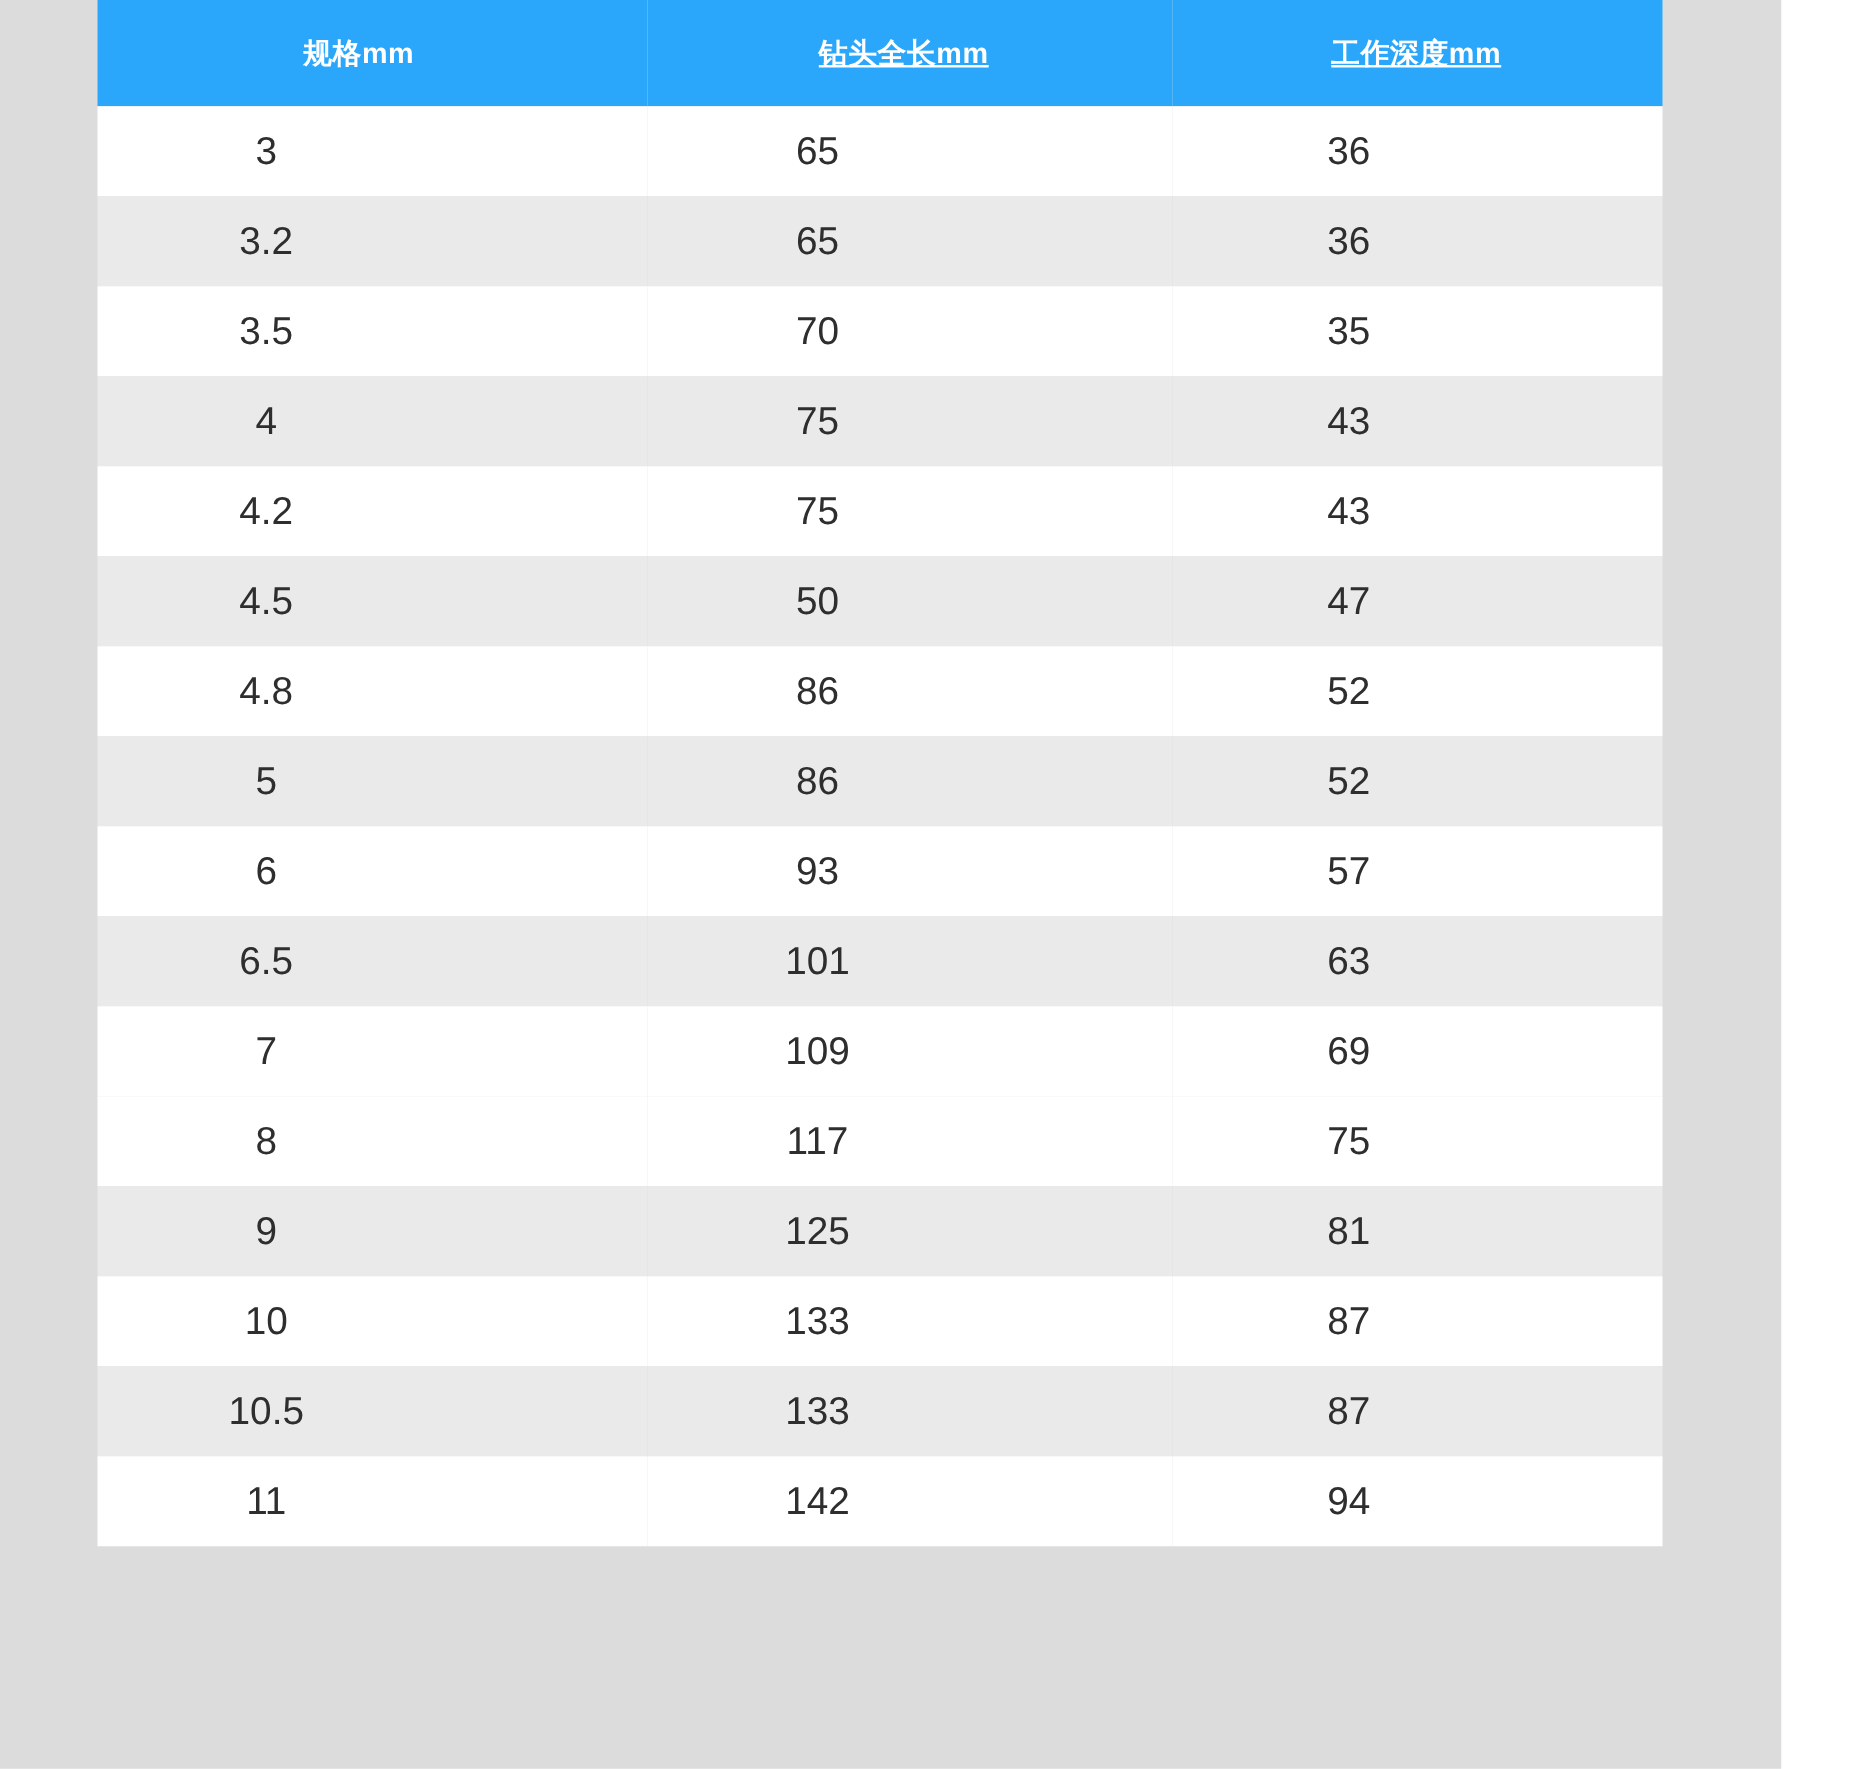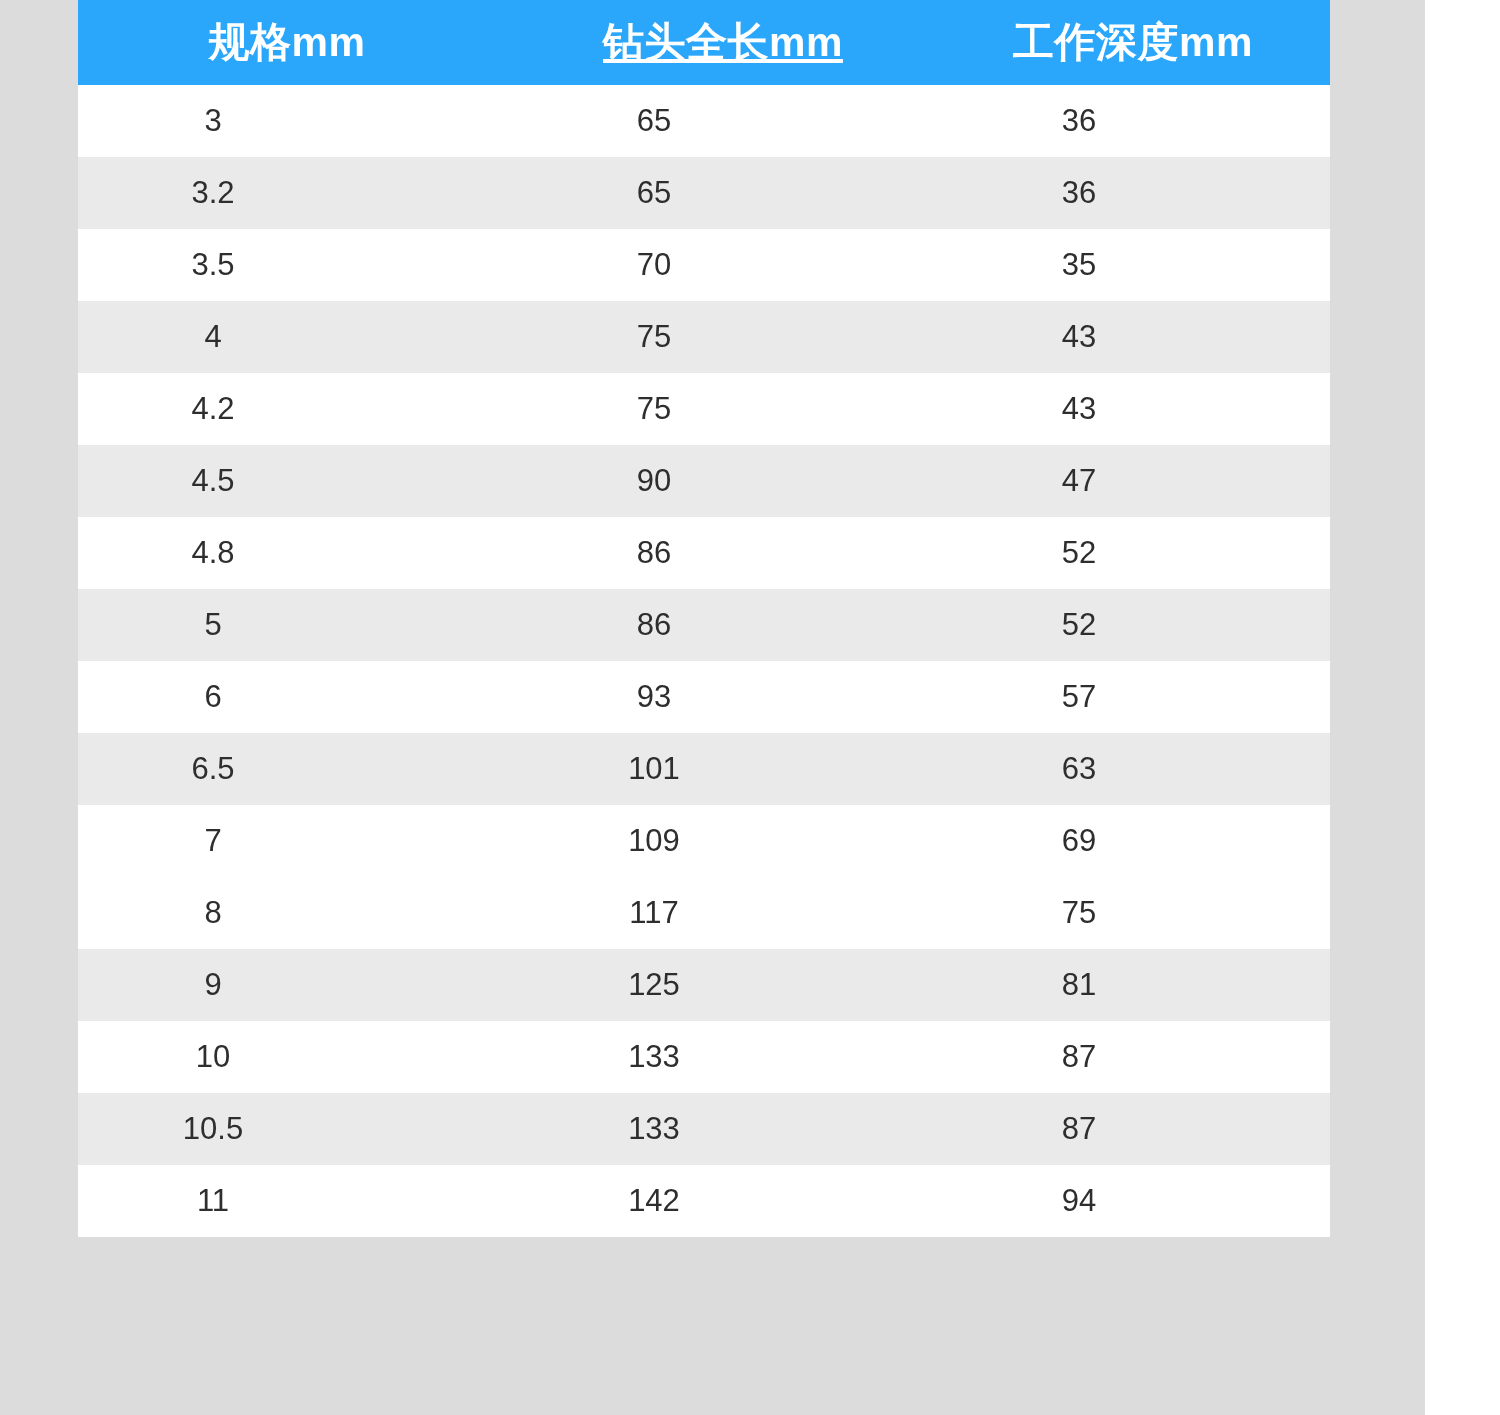--- a/index.html
+++ b/index.html
@@ -51,32 +51,32 @@
   table.spec-table col.c2 { width: 420px; }
   table.spec-table col.c3 { width: 392px; }
 
   thead tr.header-row {
     background: #2aa7fb;
     height: 85px;
   }
 
   thead th {
     color: #ffffff;
-    font-size: 41px;
+    font-size: 23px;
     font-weight: bold;
     letter-spacing: 0.5px;
     text-align: center;
     padding: 0;
     height: 85px;
     line-height: 85px;
     white-space: nowrap;
   }
   thead th.h1 { padding-right: 22px; }
   thead th.h2 { padding-right: 10px; text-decoration: underline; }
-  thead th.h3 { padding-right: 2px; }
+  thead th.h3 { padding-right: 2px; text-decoration: underline; }
 
   tbody tr.data-row {
     height: 72px;
   }
   tbody tr.row-odd  { background: #ffffff; }
   tbody tr.row-even { background: #eaeaea; }
 
   tbody td {
     color: #2e2e2e;
     font-size: 31px;
@@ -136,21 +136,21 @@
               <td class="col-length">75</td>
               <td class="col-depth">43</td>
             </tr>
             <tr class="data-row row-odd">
               <td class="col-spec">4.2</td>
               <td class="col-length">75</td>
               <td class="col-depth">43</td>
             </tr>
             <tr class="data-row row-even">
               <td class="col-spec">4.5</td>
-              <td class="col-length">90</td>
+              <td class="col-length">50</td>
               <td class="col-depth">47</td>
             </tr>
             <tr class="data-row row-odd">
               <td class="col-spec">4.8</td>
               <td class="col-length">86</td>
               <td class="col-depth">52</td>
             </tr>
             <tr class="data-row row-even">
               <td class="col-spec">5</td>
               <td class="col-length">86</td>

